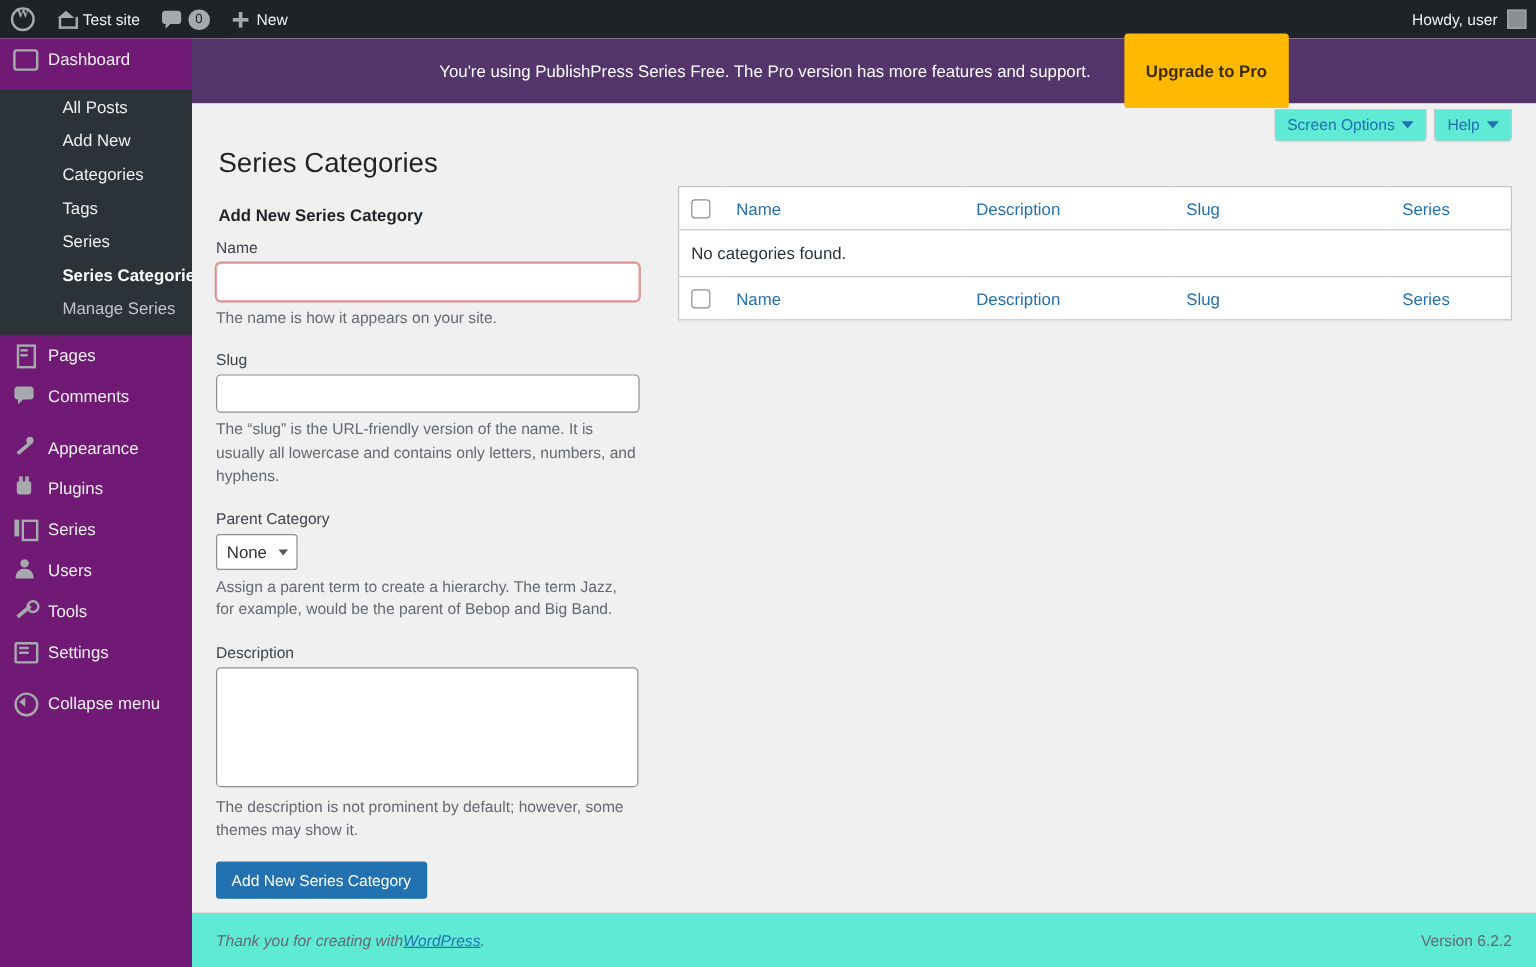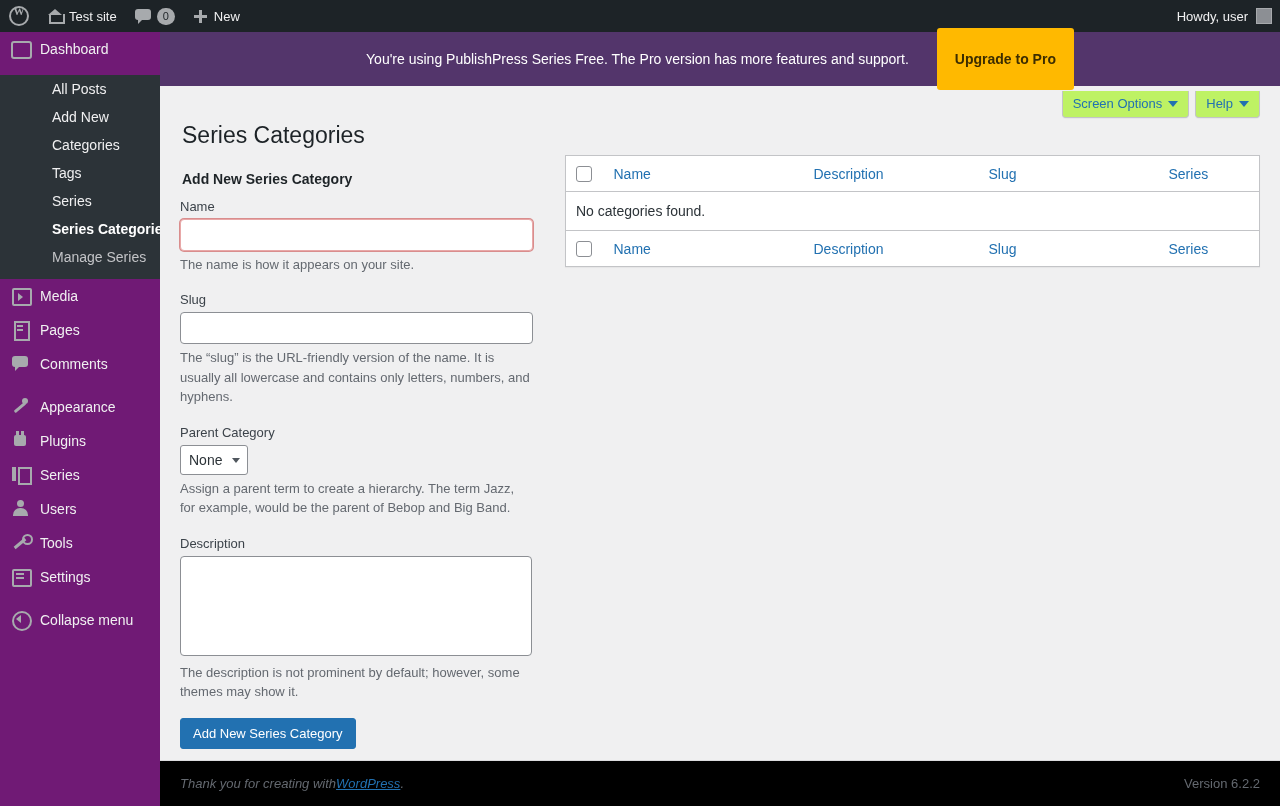--- a/index.html
+++ b/index.html
@@ -250,21 +250,21 @@
     border-radius: 3px;
     border: none;
     cursor: pointer;
   }
 
   .screen-meta-links {
     position: absolute; right: 20px; top: 59px;
     display: flex; gap: 6px;
   }
   .sm-btn {
-    background: #bef264;
+    background: #5eead4;
     border: 1px solid #c3c4c7;
     border-top: none;
     border-radius: 0 0 4px 4px;
     padding: 5px 10px 6px 10px;
     font-size: 13px;
     color: #2271b1;
     display: flex; align-items: center; gap: 6px;
     box-shadow: 0 1px 1px rgba(0,0,0,.04);
     cursor: pointer;
   }
@@ -406,21 +406,21 @@
   
   #wpfooter {
     position: absolute; left: 160px; bottom: 0;
     width: 1120px; height: 46px;
     border-top: 1px solid #dcdcde;
     color: #646970;
     font-size: 13px;
     font-style: italic;
     display: flex; align-items: center;
     padding: 0 20px;
-    background: #000000;
+    background: #5eead4;
   }
   #wpfooter a { color: #2271b1; }
   #wpfooter .ver { margin-left: auto; font-style: normal; }
   a { text-decoration: none; }
   .underline { text-decoration: underline; }
 </style>
 </head>
 <body>
 
 <div id="adminbar">
@@ -457,24 +457,20 @@
   <div class="submenu">
     <a class="sub-item">All Posts</a>
     <a class="sub-item">Add New</a>
     <a class="sub-item">Categories</a>
     <a class="sub-item">Tags</a>
     <a class="sub-item">Series</a>
     <a class="sub-item current">Series Categories</a>
     <a class="sub-item dim">Manage Series</a>
   </div>
 
-  <div class="menu-top">
-    <span class="mi ic-media"></span>
-    <span>Media</span>
-  </div>
   <div class="menu-top">
     <span class="mi ic-pages"></span>
     <span>Pages</span>
   </div>
   <div class="menu-top">
     <span class="mi ic-comments"></span>
     <span>Comments</span>
   </div>
 
   <div class="menu-sep"></div>

